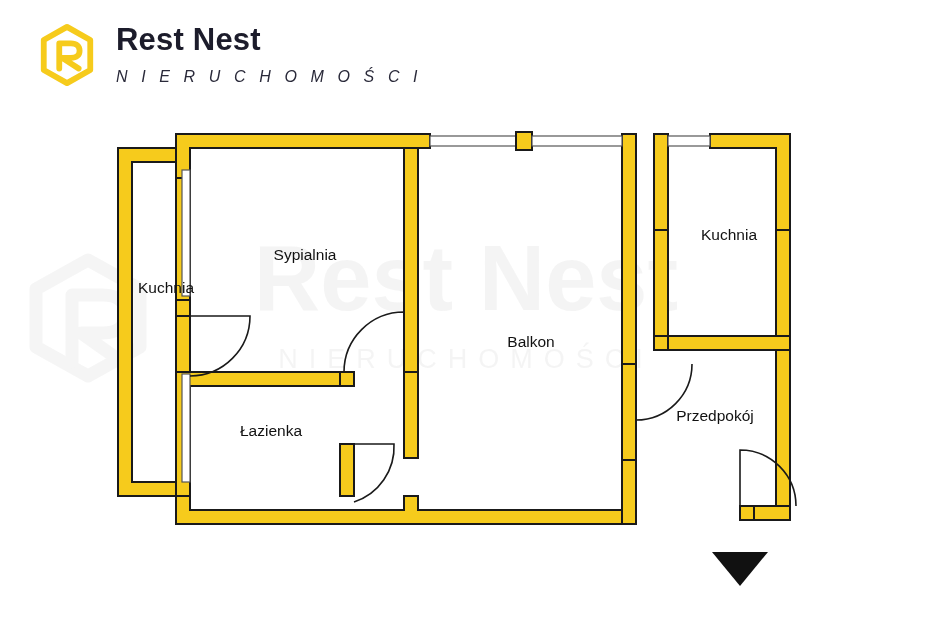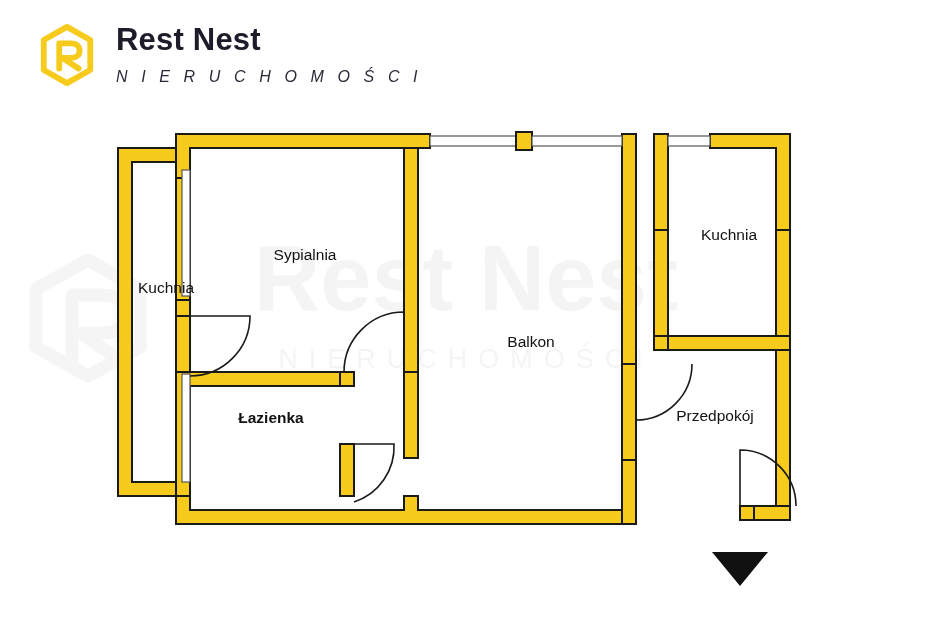--- a/index.html
+++ b/index.html
@@ -186,18 +186,18 @@
       <path d="M636 254 L636 310 A56 56 0 0 0 692 254"></path>
 
       <path d="M740 396 L740 340 A56 56 0 0 1 796 396"></path>
     </g>
 
     <polygon points="712,442 768,442 740,476" fill="#111111" stroke="none"></polygon>
   </svg>
 
   <div class="room-label" style="left:166px; top:178px;">Kuchnia</div>
   <div class="room-label" style="left:305px; top:145px;">Sypialnia</div>
-  <div class="room-label" style="left:271px; top:308px;font-weight:bold;">Łazienka</div>
+  <div class="room-label" style="left:271px; top:321px;">Łazienka</div>
   <div class="room-label" style="left:531px; top:232px;">Balkon</div>
   <div class="room-label" style="left:713px; top:125px;margin-left:16px;">Kuchnia</div>
   <div class="room-label" style="left:715px; top:306px;">Przedpokój</div>
 
 </div>
 
 </body></html>

